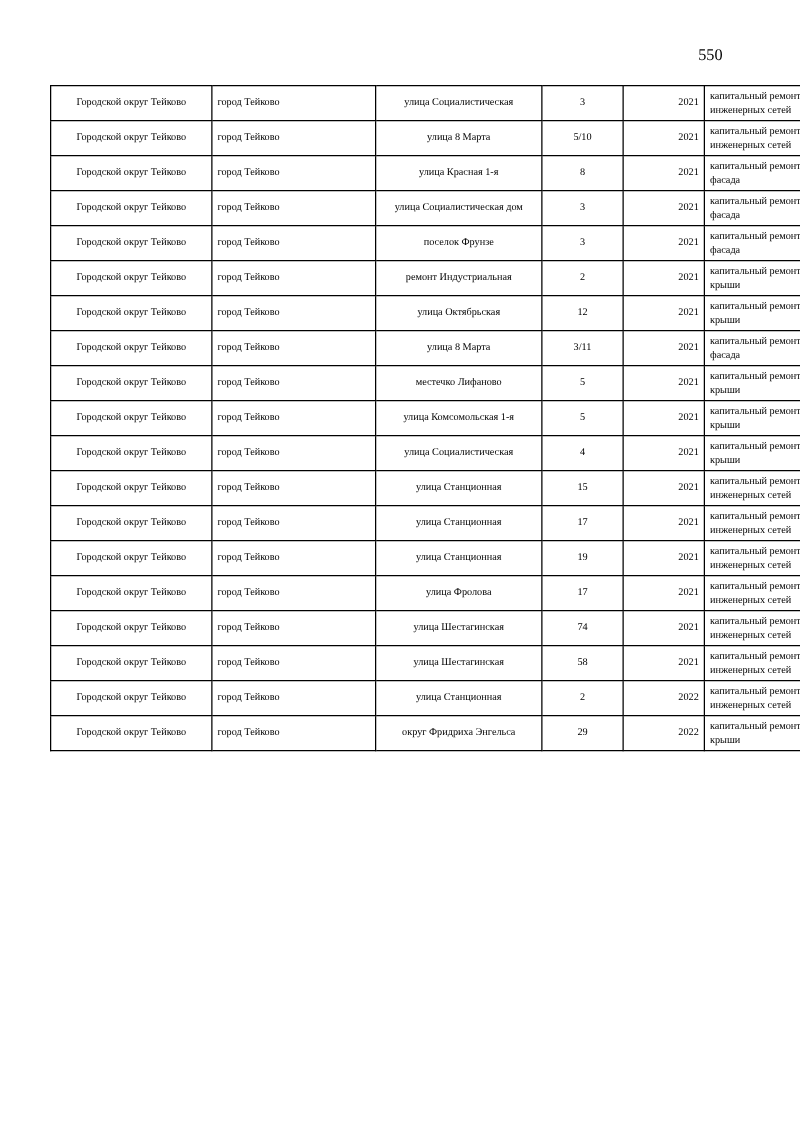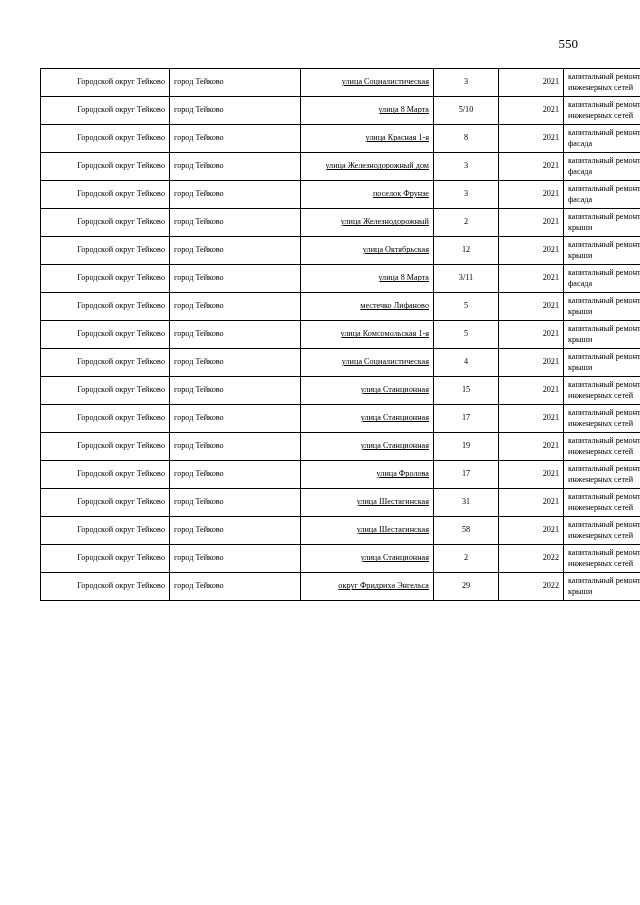--- a/index.html
+++ b/index.html
@@ -42,23 +42,23 @@
   table.doc-table td {
     border: 1px solid #000000;
     font-size: 8.2px;
     line-height: 1.28;
     padding: 3px 4px;
     vertical-align: middle;
     font-family: "Liberation Serif", serif;
     word-wrap: break-word;
     overflow: hidden;
   }
-  td.c-municipality { width: 120px; text-align: right; padding-left: 6px; margin-left: 22px; }
+  td.c-municipality { width: 120px; text-align: center; padding-left: 6px; margin-left: 22px; }
   td.c-settlement   { width: 122px; text-align: left; padding-left: 8px; }
-  td.c-street       { width: 124px; text-align: right; padding-left: 6px; text-decoration: underline; }
+  td.c-street       { width: 124px; text-align: center; padding-left: 6px; }
   td.c-house        { width: 56px;  text-align: center; }
   td.c-year         { width: 56px;  text-align: right; }
   td.c-work         { width: 82px;  text-align: left; padding-left: 6px; vertical-align: middle; }
   .cell-text { display: block; }
 </style>
 </head>
 <body>
 
 <div class="page">
 
@@ -128,21 +128,21 @@
             </td>
           </tr>
           <tr>
             <td class="c-municipality">
               <span class="cell-text">Городской округ Тейково</span>
             </td>
             <td class="c-settlement">
               <span class="cell-text">город Тейково</span>
             </td>
             <td class="c-street">
-              <span class="cell-text">улица Железнодорожный дом</span>
+              <span class="cell-text">улица Социалистическая дом</span>
             </td>
             <td class="c-house">
               <span class="cell-text">3</span>
             </td>
             <td class="c-year">
               <span class="cell-text">2021</span>
             </td>
             <td class="c-work">
               <span class="cell-text">капитальный ремонт фасада</span>
             </td>
@@ -168,21 +168,21 @@
             </td>
           </tr>
           <tr>
             <td class="c-municipality">
               <span class="cell-text">Городской округ Тейково</span>
             </td>
             <td class="c-settlement">
               <span class="cell-text">город Тейково</span>
             </td>
             <td class="c-street">
-              <span class="cell-text">улица Железнодорожный</span>
+              <span class="cell-text">ремонт Индустриальная</span>
             </td>
             <td class="c-house">
               <span class="cell-text">2</span>
             </td>
             <td class="c-year">
               <span class="cell-text">2021</span>
             </td>
             <td class="c-work">
               <span class="cell-text">капитальный ремонт крыши</span>
             </td>
@@ -371,21 +371,21 @@
             <td class="c-municipality">
               <span class="cell-text">Городской округ Тейково</span>
             </td>
             <td class="c-settlement">
               <span class="cell-text">город Тейково</span>
             </td>
             <td class="c-street">
               <span class="cell-text">улица Шестагинская</span>
             </td>
             <td class="c-house">
-              <span class="cell-text">31</span>
+              <span class="cell-text">74</span>
             </td>
             <td class="c-year">
               <span class="cell-text">2021</span>
             </td>
             <td class="c-work">
               <span class="cell-text">капитальный ремонт инженерных сетей</span>
             </td>
           </tr>
           <tr>
             <td class="c-municipality">

